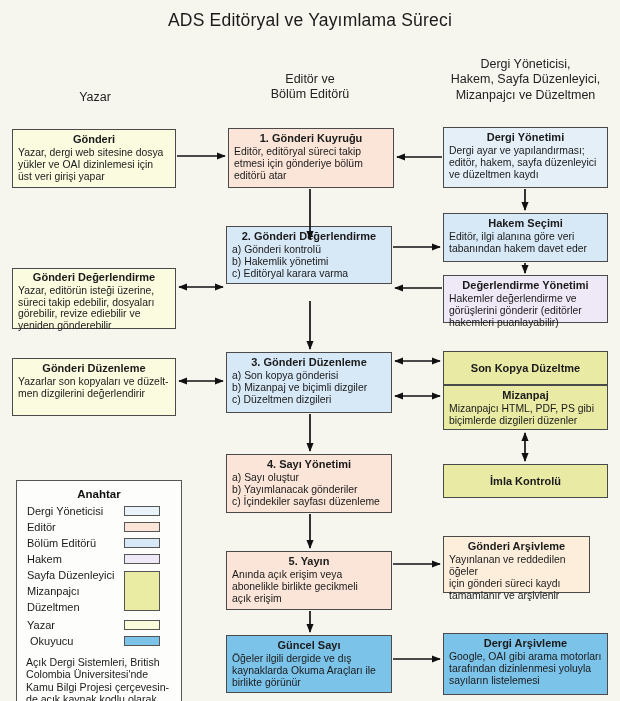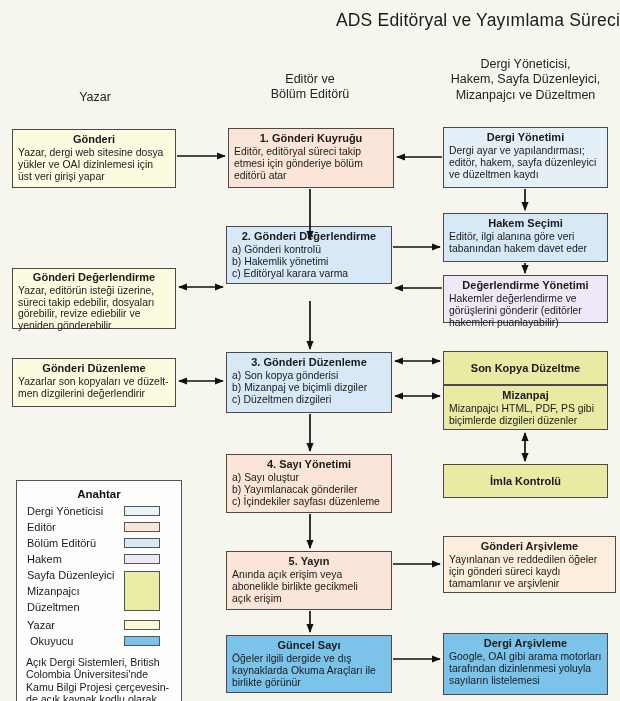--- a/index.html
+++ b/index.html
@@ -1,19 +1,19 @@
 <!DOCTYPE html>
 <html><head>
 <meta charset="utf-8">
 <style>
   html,body{margin:0;padding:0;}
   body{font-family:"Liberation Sans", sans-serif; background:#fff;}
   #canvas{position:relative; width:620px; height:701px; background:#f7f6ee; overflow:hidden;}
 
-  .page-title{position:absolute; left:0; top:10px; width:620px; text-align:right;
+  .page-title{position:absolute; left:0; top:10px; width:620px; text-align:center;
     font-size:17.5px; color:#1a1a1a; letter-spacing:.2px;}
 
   .col-header{position:absolute; text-align:center; font-size:12.5px; color:#222;
     line-height:1.22; white-space:pre-line;}
   .col-header.left{left:35px;  top:90px;  width:120px;}
   .col-header.center{left:225px; top:72px; width:170px;}
   .col-header.right{left:428px; top:57px; width:195px;}
 
   .box{position:absolute; box-sizing:border-box; border:1.4px solid #4a4a4a;
        padding:3px 5px 2px 5px; color:#1a1a1a;}
@@ -61,21 +61,21 @@
   </div>
 
   <div class="box" style="left: 12px; top: 256px; width: 164px; height: 61px; padding-top: 2px; background-color: rgb(251, 251, 223); margin-top: 12px;">
     <div class="box-title">Gönderi Değerlendirme</div>
     <div class="box-body" style="line-height:1.12">Yazar, editörün isteği üzerine,
 süreci takip edebilir, dosyaları
 görebilir, revize ediebilir ve
 yeniden gönderebilir</div>
   </div>
 
-  <div class="box" style="left: 12px; top: 358px; width: 164px; height: 49px; background-color: rgb(251, 251, 223);">
+  <div class="box" style="left: 12px; top: 358px; width: 164px; height: 58px; background-color: rgb(251, 251, 223);">
     <div class="box-title">Gönderi Düzenleme</div>
     <div class="box-body">Yazarlar son kopyaları ve düzelt-
 men dizgilerini değerlendirir</div>
   </div>
 
   <div class="box" style="left: 228px; top: 128px; width: 166px; height: 60px; background-color: rgb(251, 229, 216);">
     <div class="box-title">1. Gönderi Kuyruğu</div>
     <div class="box-body">Editör, editöryal süreci takip
 etmesi için gönderiye bölüm
 editörü atar</div>
@@ -143,21 +143,21 @@
   <div class="box" style="left: 443px; top: 385px; width: 165px; height: 45px; background-color: rgb(233, 235, 164);">
     <div class="box-title">Mizanpaj</div>
     <div class="box-body">Mizanpajcı HTML, PDF, PS gibi
 biçimlerde dizgileri düzenler</div>
   </div>
 
   <div class="box single" style="left: 443px; top: 464px; width: 165px; height: 21px; background-color: rgb(233, 235, 164);">
     <div class="box-title">İmla Kontrolü</div>
   </div>
 
-  <div class="box" style="left: 443px; top: 536px; width: 173px; height: 57px; background-color: rgb(252, 238, 219);">
+  <div class="box" style="left: 443px; top: 536px; width: 147px; height: 57px; background-color: rgb(252, 238, 219);">
     <div class="box-title">Gönderi Arşivleme</div>
     <div class="box-body">Yayınlanan ve reddedilen öğeler
 için gönderi süreci kaydı
 tamamlanır ve arşivlenir</div>
   </div>
 
   <div class="box" style="left: 443px; top: 633px; width: 165px; height: 62px; background-color: rgb(124, 195, 234);">
     <div class="box-title">Dergi Arşivleme</div>
     <div class="box-body">Google, OAI gibi arama motorları
 tarafından  dizinlenmesi yoluyla

